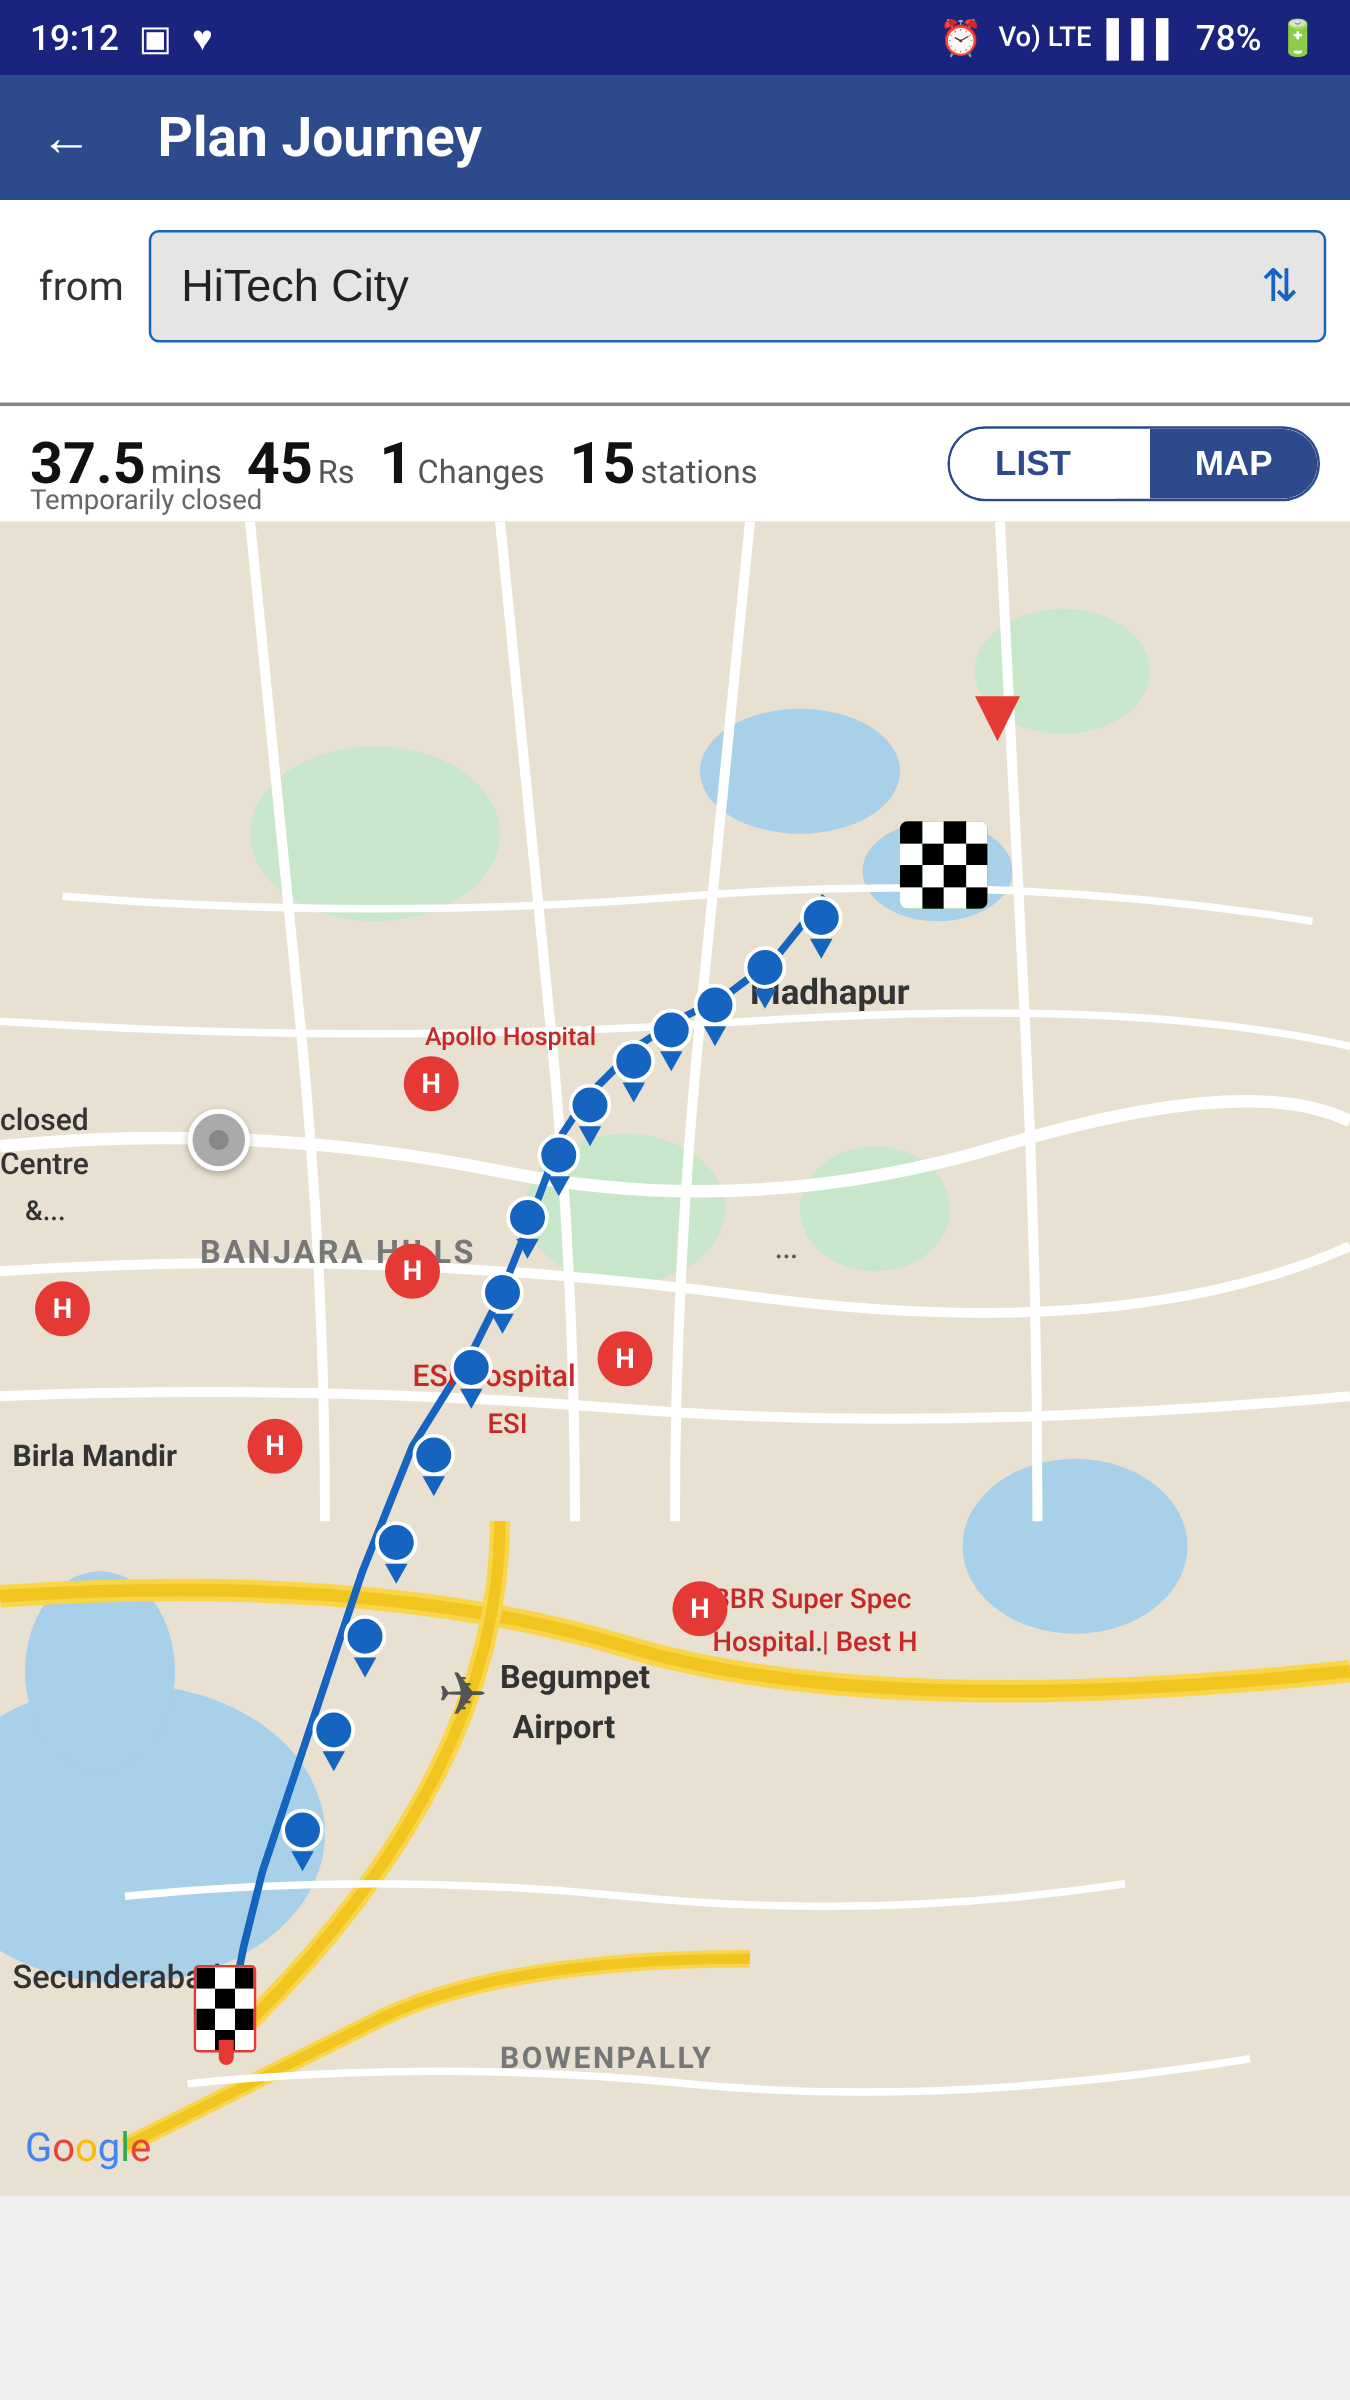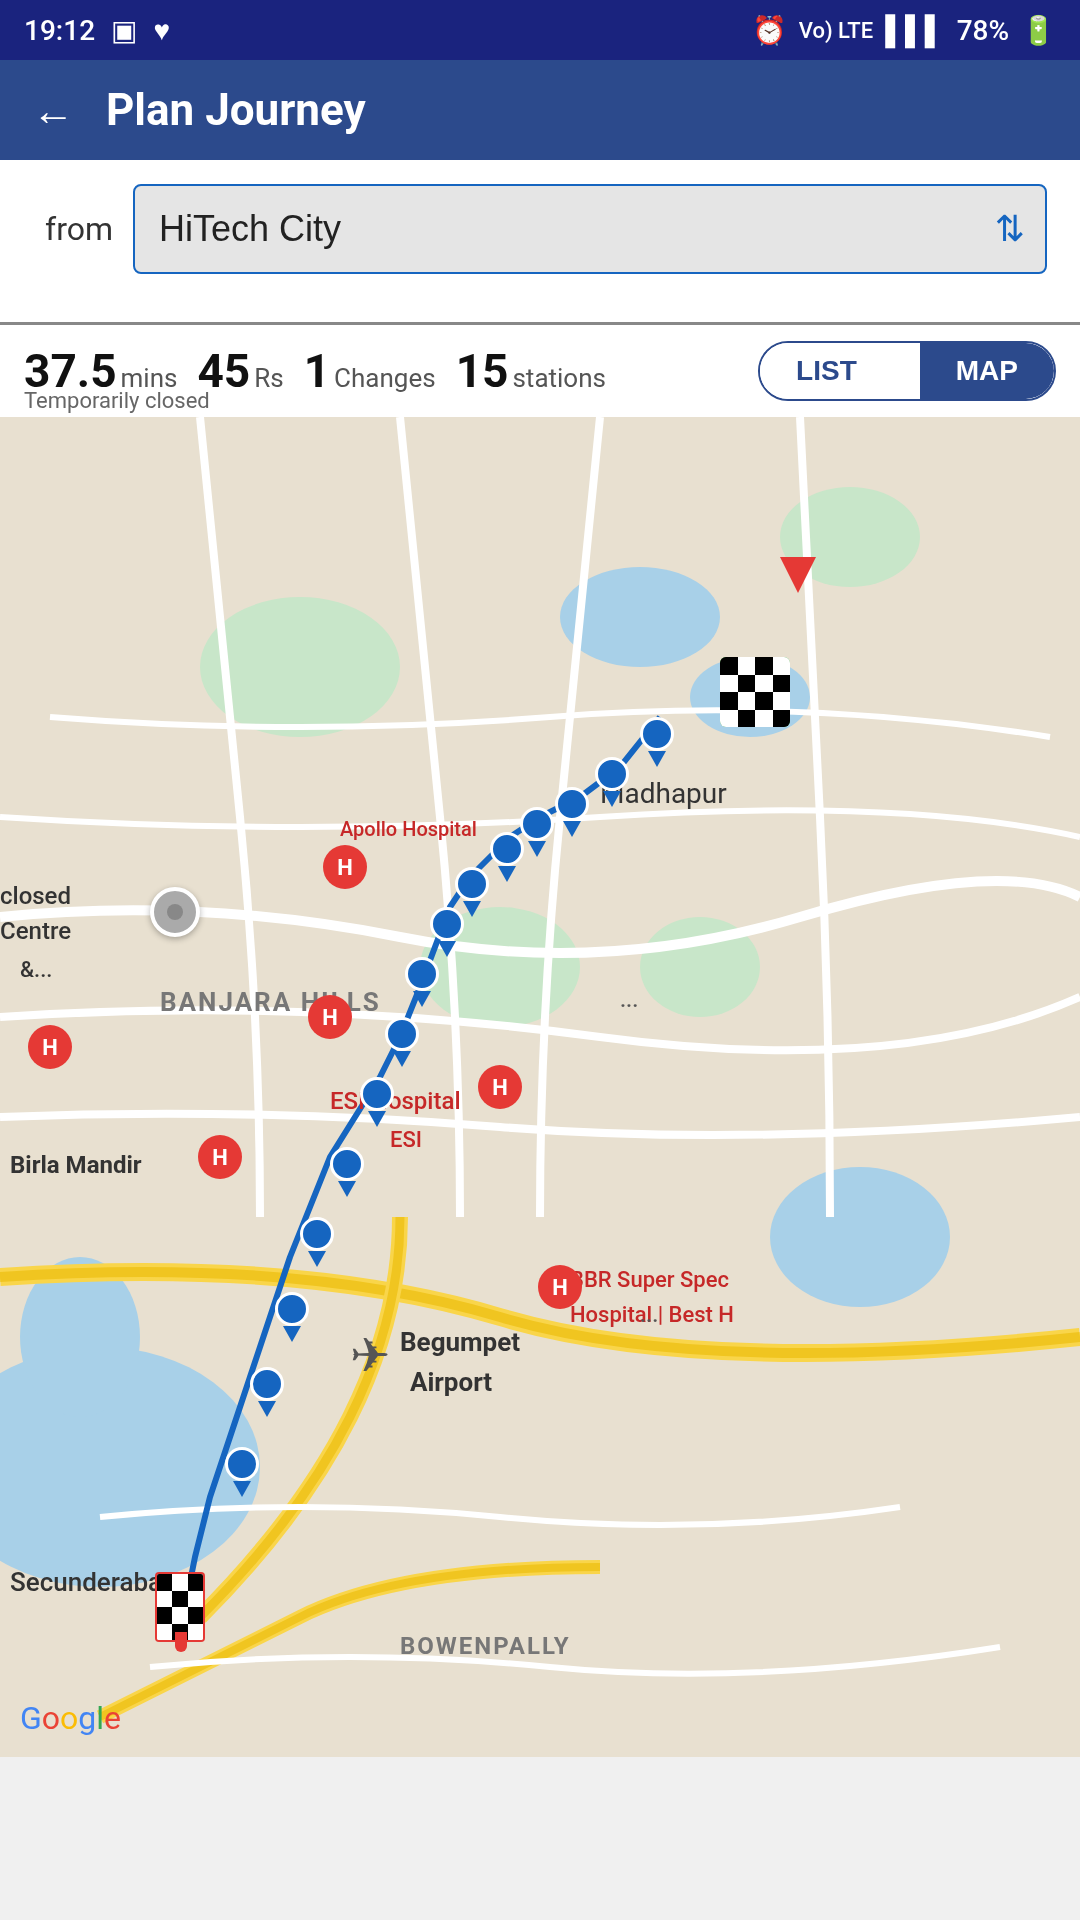--- a/index.html
+++ b/index.html
@@ -38,26 +38,27 @@
     }
     .header-back {
       color: white;
       font-size: 42px;
       cursor: pointer;
     }
     .header-title {
       color: white;
       font-size: 44px;
       font-weight: bold;
+      margin-left: 20px;
     }
 
     
     .form-area {
       background: white;
-      padding: 24px 33px;
+      padding: 24px 19px;
     }
     .form-row {
       display: flex;
       align-items: center;
       margin-bottom: 24px;
       gap: 20px;
     }
     .form-label {
       width: 80px;
       font-size: 32px;
@@ -296,21 +297,21 @@
     <path d="M 600,0 Q 580,200 560,400 T 540,800" stroke="white" stroke-width="8" fill="none"></path>
     <path d="M 800,0 Q 810,200 820,400 T 830,800" stroke="white" stroke-width="8" fill="none"></path>
     <path d="M 50,300 Q 300,320 550,300 T 1050,320" stroke="white" stroke-width="6" fill="none"></path>
     <path d="M 0,400 Q 300,420 600,400 T 1080,420" stroke="white" stroke-width="6" fill="none"></path>
     <path d="M 100,1100 Q 300,1080 500,1100 T 900,1090" stroke="white" stroke-width="6" fill="none"></path>
     <path d="M 150,1250 Q 350,1230 550,1250 T 1000,1230" stroke="white" stroke-width="6" fill="none"></path>
 
     <polyline points="660,300 620,350 580,380 540,400 510,420 490,440 470,460 450,490 435,530 420,570 400,620 380,660 355,700 330,740 310,790 290,840 270,900 250,960 230,1020 210,1080 195,1140 185,1190" stroke="#1565C0" stroke-width="6" fill="none" stroke-linejoin="round"></polyline>
   </svg>
 
-  <span class="map-label" style="left:600px;top:360px;font-size:28px;font-weight:normal;">Madhapur</span>
+  <span class="map-label" style="left:600px;top:360px;font-size:28px;font-weight:bold;">Madhapur</span>
   <span class="map-label" style="left:160px;top:570px;font-size:26px;color:#777;font-weight:bold;letter-spacing:2px;">BANJARA HILLS</span>
   <span class="map-label" style="left:340px;top:400px;font-size:20px;color:#c62828;">Apollo Hospital</span>
   <span class="map-label" style="left:330px;top:670px;font-size:24px;color:#c62828;">ESI Hospital</span>
   <span class="map-label" style="left:390px;top:710px;font-size:22px;color:#c62828;">ESI</span>
   <span class="map-label" style="left:10px;top:734px;font-size:24px;font-weight:bold;">Birla Mandir</span>
   <span class="map-label" style="left:400px;top:910px;font-size:26px;font-weight:bold;">Begumpet</span>
   <span class="map-label" style="left:410px;top:950px;font-size:26px;font-weight:bold;">Airport</span>
   <span class="map-label" style="left:570px;top:850px;font-size:22px;color:#c62828;">BBR Super Spec</span>
   <span class="map-label" style="left:570px;top:885px;font-size:22px;color:#c62828;">Hospital | Best H</span>
   <span class="map-label" style="left:0px;top:465px;font-size:24px;">closed</span>

